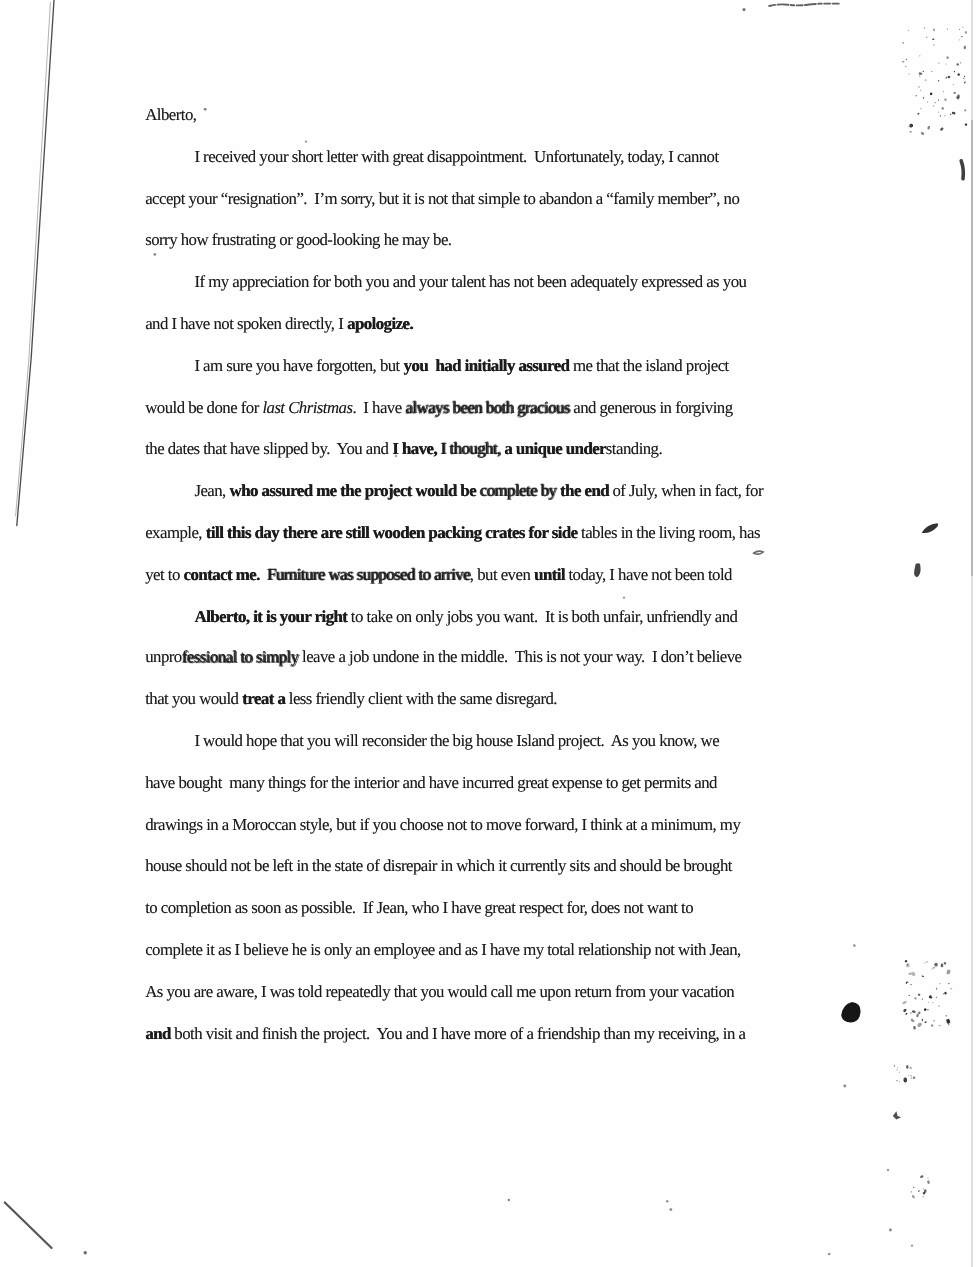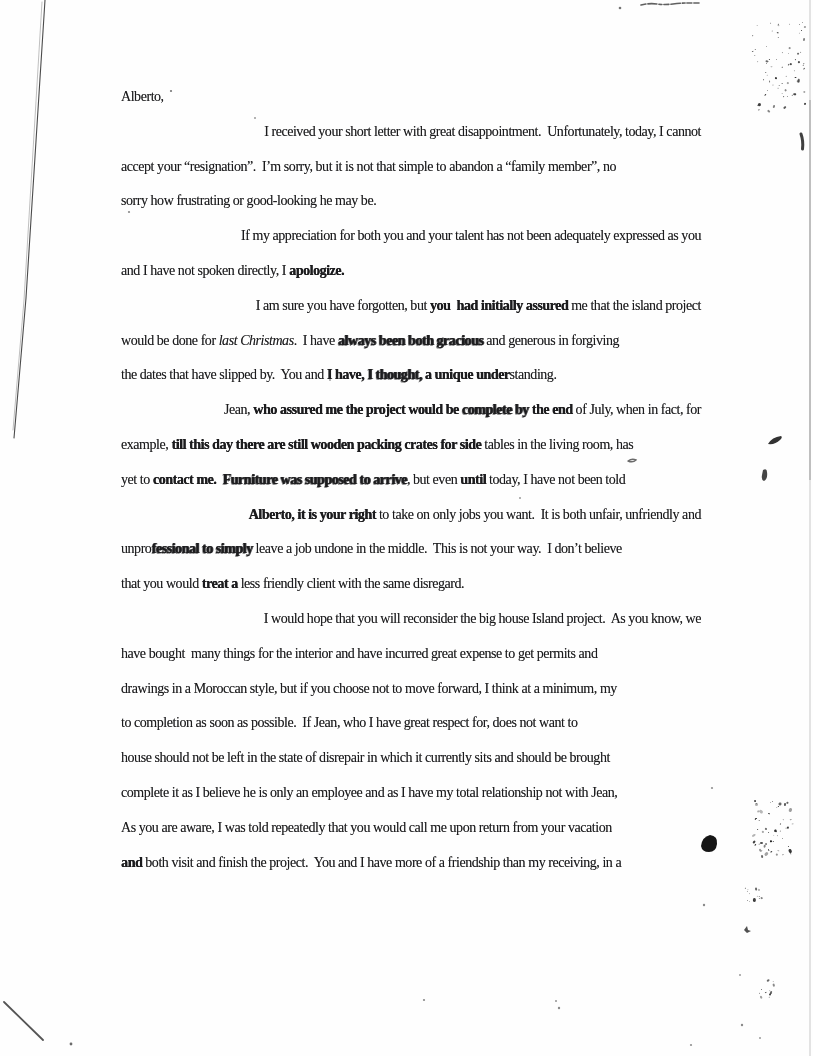--- a/index.html
+++ b/index.html
@@ -5,24 +5,24 @@
   html,body{margin:0;padding:0;}
   body{width:813px;height:1056px;position:relative;overflow:hidden;background:#ffffff;}
   .page{position:absolute;inset:0;background:#fefefe;}
   #letter-body{
     position:absolute;left:121px;top:86px;width:580px;
     font-family:"Liberation Serif","DejaVu Serif",serif;
     font-size:14px;letter-spacing:-0.45px;color:#1c1c1e;
     text-shadow:0 0 0.4px rgba(20,20,20,0.45);
   }
   .line{height:34.8px;line-height:22px;white-space:pre;}
-  .line.indent{padding-left:41px;text-align:right;}
+  .line.indent{padding-left:41px;}
   .b{font-weight:bold;text-shadow:0.35px 0 0 currentColor;}
   .i{font-style:italic;}
-  .sm{font-weight:bold;
+  .sm{font-weight:normal;
       text-shadow:1px 0.4px 0 rgba(28,28,30,0.8),-0.5px 0.6px 0 rgba(28,28,30,0.5),0.5px -0.3px 0 rgba(28,28,30,0.4);}
   .speckle{position:absolute;pointer-events:none;}
   .speckle i{position:absolute;display:block;background:#151515;border-radius:45%;}
   #artifact-svg{position:absolute;left:0;top:0;pointer-events:none;}
 </style>
 </head>
 <body>
 
 <div class="page">
 
@@ -38,22 +38,22 @@
       <div class="line"><span>the dates that have slipped by.  You and </span><span class="b">I have, </span><span class="b sm">I thought,</span><span class="b"> a unique under</span><span>standing.</span></div>
       <div class="line indent"><span>Jean, </span><span class="b">who assured me the project would be </span><span class="b sm">complete by</span><span class="b"> the end</span><span> of July, when in fact, for</span></div>
       <div class="line"><span>example, </span><span class="b">till this day there are still wooden packing crates for side</span><span> tables in the living room, has</span></div>
       <div class="line"><span>yet to </span><span class="b">contact me.  </span><span class="b sm">Furniture was supposed to arrive</span><span>, but even </span><span class="b">until</span><span> today, I have not been told</span></div>
       <div class="line indent"><span class="b">Alberto, it is your right</span><span> to take on only jobs you want.  It is both unfair, unfriendly and</span></div>
       <div class="line"><span>unpro</span><span class="b sm">fessional to simply</span><span> leave a job undone in the middle.  This is not your way.  I don’t believe</span></div>
       <div class="line"><span>that you would </span><span class="b">treat a</span><span> less friendly client with the same disregard.</span></div>
       <div class="line indent"><span>I would hope that you will reconsider the big house Island project.  As you know, we</span></div>
       <div class="line"><span>have bought  many things for the interior and have incurred great expense to get permits and</span></div>
       <div class="line"><span>drawings in a Moroccan style, but if you choose not to move forward, I think at a minimum, my</span></div>
+      <div class="line"><span>house should not be left in the state of disrepair in which it currently sits and should be brought</span></div>
       <div class="line"><span>to completion as soon as possible.  If Jean, who I have great respect for, does not want to</span></div>
-      <div class="line"><span>house should not be left in the state of disrepair in which it currently sits and should be brought</span></div>
       <div class="line"><span>complete it as I believe he is only an employee and as I have my total relationship not with Jean,</span></div>
       <div class="line"><span>As you are aware, I was told repeatedly that you would call me upon return from your vacation</span></div>
       <div class="line"><span class="b">and</span><span> both visit and finish the project.  You and I have more of a friendship than my receiving, in a</span></div>
     </div>
 
   <div class="speckle" style="left:748px;top:22px;width:58px;height:92px;">
       <i style="left: 59%; top: 77.5%; width: 0.7px; height: 0.8px; opacity: 0.36; transform: rotate(120deg);"></i>
       <i style="left: 17.1%; top: 94.6%; width: 1.8px; height: 1.3px; opacity: 0.56; transform: rotate(163deg);"></i>
       <i style="left: 61.7%; top: 90.8%; width: 1.7px; height: 2.6px; opacity: 0.71; transform: rotate(48deg);"></i>
       <i style="left: 17.6%; top: 88%; width: 2.7px; height: 3px; opacity: 0.83; transform: rotate(79deg);"></i>

